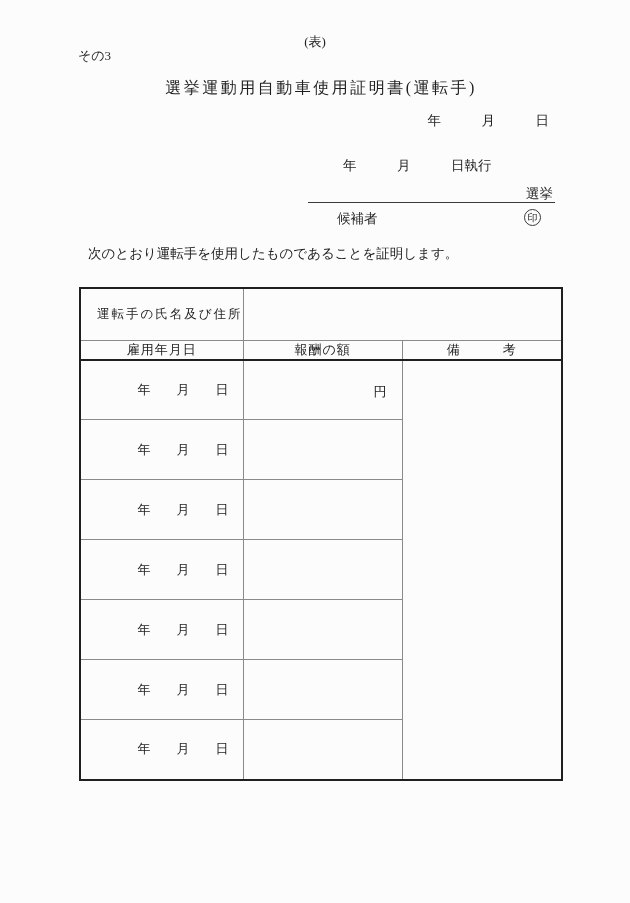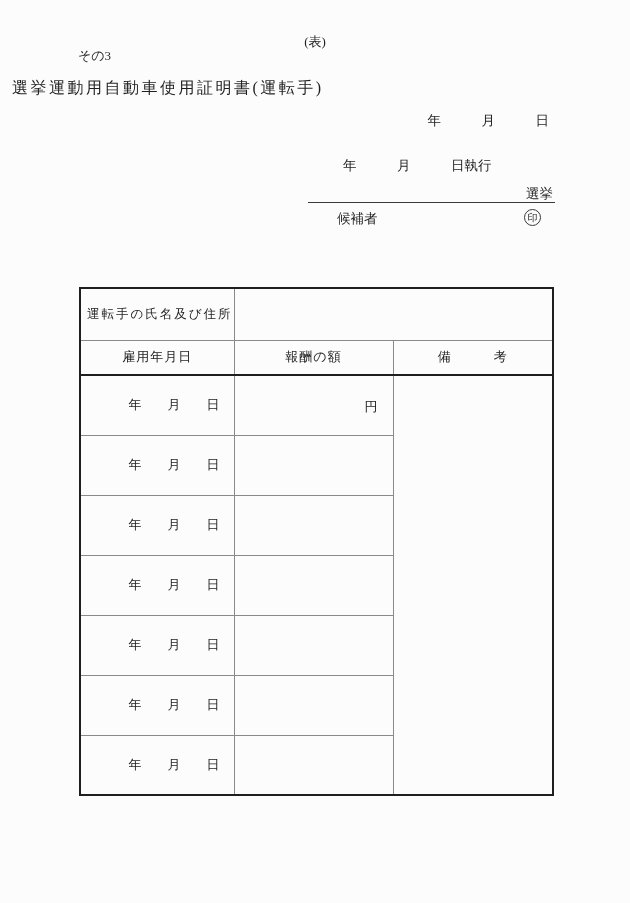--- a/index.html
+++ b/index.html
@@ -20,21 +20,21 @@
     top: 33px; left: 0; right: 0;
     text-align: center;
     font-size: 13px;
   }
   .form-number {
     top: 47px; left: 78px;
     font-size: 13px;
   }
   .title {
     top: 78px; left: 12px; right: 0;
-    text-align: left;
+    text-align: center;
     font-size: 16px;
     font-weight: normal;
     letter-spacing: 2.5px;
   }
   .date-line-1 {
     top: 112px; right: 81px;
     font-size: 13.5px;
   }
   .date-line-2 {
     top: 157px; left: 343px;
@@ -81,26 +81,26 @@
     vertical-align: middle;
   }
   .col-1 { width: 154px; }
   .col-2 { width: 159px; }
   .col-3 { width: 160px; }
 
   .r-name td { height: 52px; }
   .c-label {
     font-size: 12.5px;
     letter-spacing: 2px;
-    padding-left: 6px;
+    padding-left: 16px;
     white-space: nowrap;
     margin-left: 48px;
   }
   .r-head td {
-    height: 35px;
+    height: 19px;
     text-align: center;
     border-bottom: 2px solid #1f1f1f;
     letter-spacing: 1px;
   }
   .r-data td { height: 60px; }
   .c-date {
     text-align: right;
     padding-right: 14px;
     white-space: nowrap;
   }
@@ -130,20 +130,21 @@
   <div class="abs election-line">
     <span>選挙</span>
   </div>
 
   <div class="abs date-line-2">年　　　月　　　日執行</div>
 
   <div class="abs candidate">候補者</div>
 
   <div class="abs seal-circle">印</div>
 
+  <p class="abs statement">次のとおり運転手を使用したものであることを証明します。</p>
 
   <table class="form-table">
     <colgroup>
       <col class="col-1">
       <col class="col-2">
       <col class="col-3">
     </colgroup>
     <tbody>
       <tr class="r-name">
         <td class="c-label">運転手の氏名及び住所</td>

